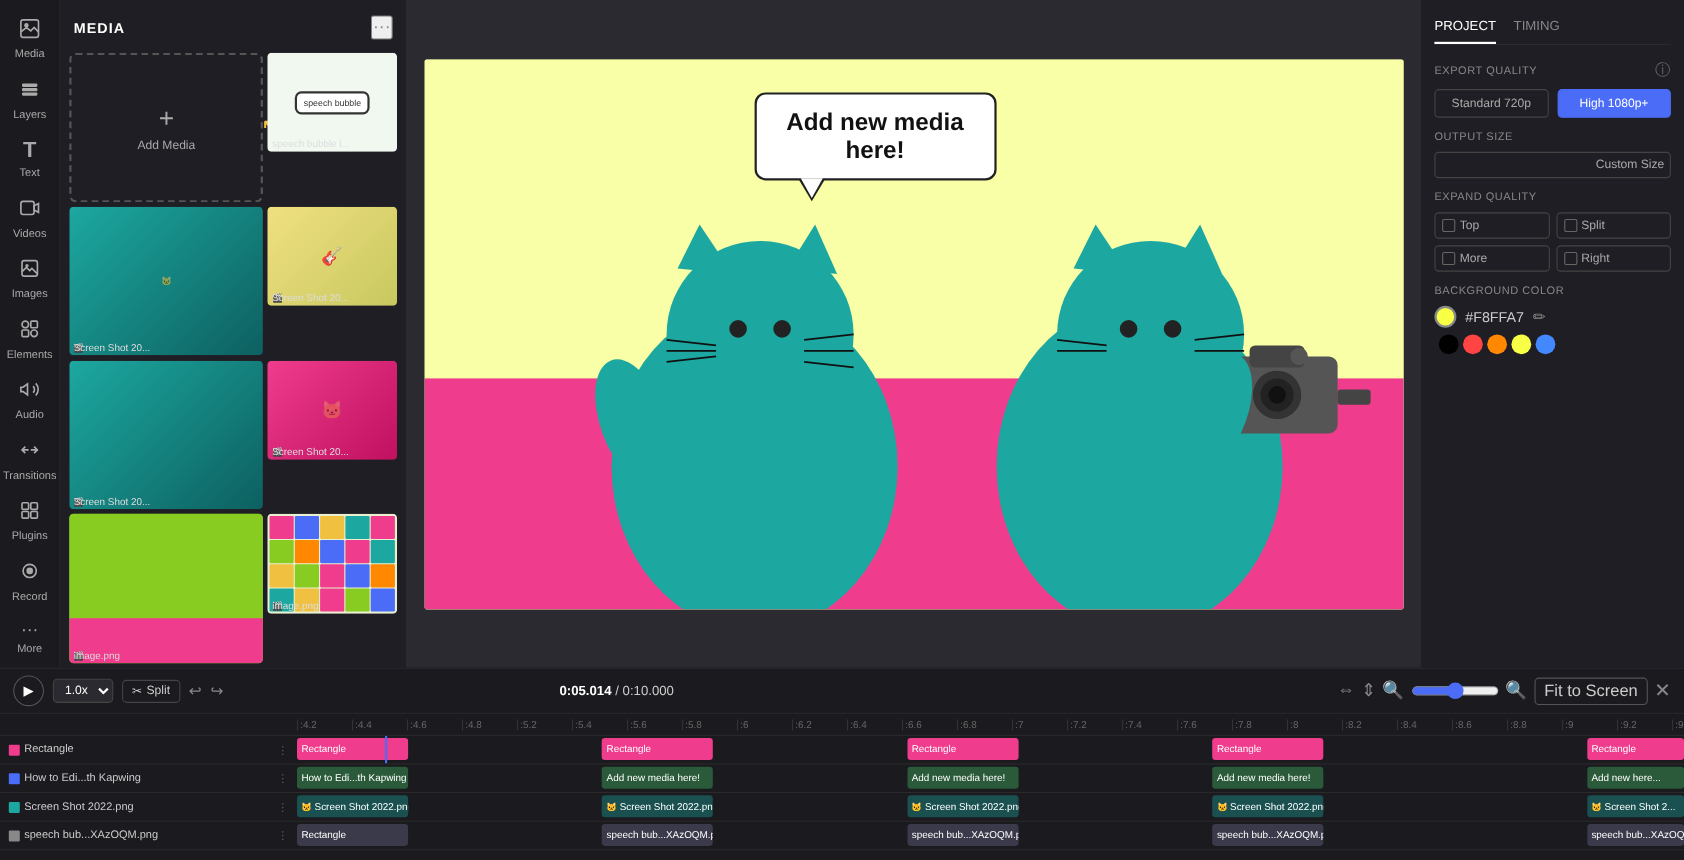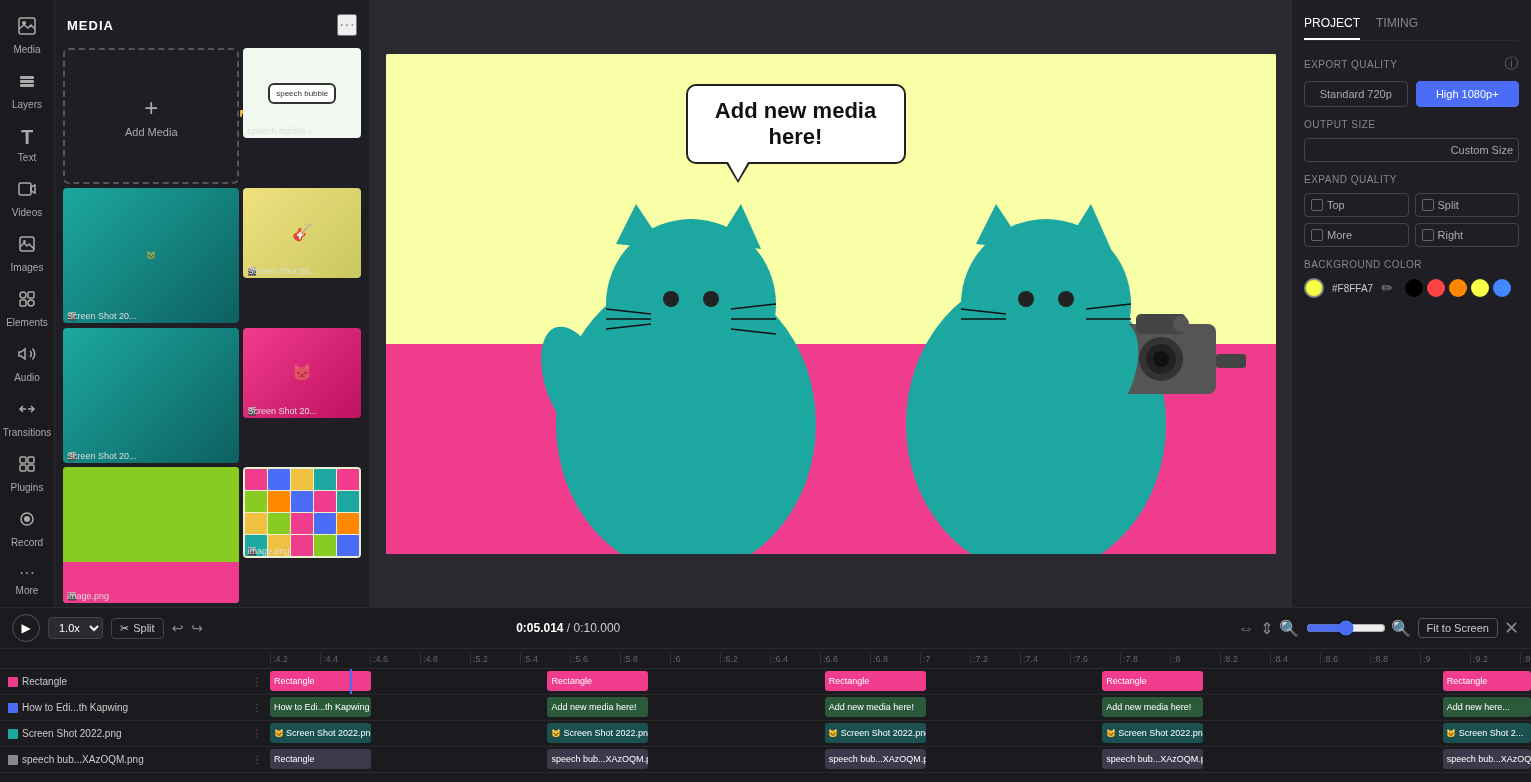--- a/index.html
+++ b/index.html
@@ -44,38 +44,38 @@
     .size-row { display: flex; gap: 6px; flex-wrap: wrap; margin-bottom: 8px; }
     .size-btn { padding: 5px 8px; border-radius: 4px; border: 1px solid #444; background: transparent; color: #aaa; font-size: 11px; cursor: pointer; }
     .size-btn.active { background: #4a6cf7; border-color: #4a6cf7; color: #fff; }
     .custom-size-btn { width: 100%; padding: 5px; border-radius: 4px; border: 1px solid #444; background: transparent; color: #aaa; font-size: 11px; cursor: pointer; text-align: right; }
     .padding-grid { display: grid; grid-template-columns: 1fr 1fr; gap: 6px; margin-bottom: 6px; }
     .padding-btn { padding: 5px 6px; border-radius: 4px; border: 1px solid #444; background: transparent; color: #aaa; font-size: 11px; cursor: pointer; display: flex; align-items: center; gap: 4px; }
     .padding-btn .checkbox { width: 12px; height: 12px; border: 1px solid #666; border-radius: 2px; display: inline-block; }
     .remove-padding-btn { width: 100%; padding: 5px; border-radius: 4px; border: 1px solid #444; background: transparent; color: #aaa; font-size: 11px; cursor: pointer; text-align: left; display: flex; align-items: center; gap: 4px; margin-bottom: 12px; }
     .bg-color-row { display: flex; align-items: center; gap: 6px; flex-wrap: wrap; }
     .bg-color-swatch { width: 20px; height: 20px; border-radius: 50%; border: 2px solid #888; cursor: pointer; flex-shrink: 0; }
-    .bg-color-label { font-size: 10px; color: #ccc; margin-left: 2px; }
+    .bg-color-label { font-size: 13px; color: #ccc; margin-left: 2px; }
     .eyedropper-btn { background: none; border: none; color: #888; cursor: pointer; font-size: 14px; padding: 0 2px; }
     .color-swatches { display: flex; gap: 4px; margin-left: 4px; }
     .color-dot { width: 18px; height: 18px; border-radius: 50%; cursor: pointer; }
 
     
     .bottom-area { height: 175px; background: #1a1a1f; border-top: 1px solid #2a2a30; display: flex; flex-direction: column; flex-shrink: 0; }
     .timeline-controls { display: flex; align-items: center; gap: 8px; padding: 6px 12px; border-bottom: 1px solid #2a2a30; }
     .play-btn { width: 28px; height: 28px; border-radius: 50%; background: transparent; border: 1px solid #555; color: #fff; cursor: pointer; display: flex; align-items: center; justify-content: center; font-size: 12px; }
     .speed-select { background: #2a2a30; border: 1px solid #444; color: #fff; border-radius: 4px; padding: 3px 6px; font-size: 11px; cursor: pointer; }
     .split-btn { background: transparent; border: 1px solid #444; color: #ccc; border-radius: 4px; padding: 3px 8px; font-size: 11px; cursor: pointer; display: flex; align-items: center; gap: 4px; }
     .undo-btn, .redo-btn { background: transparent; border: none; color: #888; cursor: pointer; font-size: 14px; }
     .time-display { margin: 0 auto; font-size: 12px; color: #ccc; }
     .time-current { color: #fff; font-weight: 600; }
     .zoom-row { display: flex; align-items: center; gap: 6px; margin-left: auto; }
     .zoom-btn { background: transparent; border: none; color: #888; cursor: pointer; font-size: 16px; }
     .zoom-slider { width: 80px; accent-color: #4a6cf7; }
-    .fit-screen-btn { background: transparent; border: 1px solid #555; color: #ccc; border-radius: 4px; padding: 3px 8px; font-size: 11px; cursor: pointer; }
+    .fit-screen-btn { background: transparent; border: 1px solid #555; color: #ccc; border-radius: 4px; padding: 3px 8px; font-size: 15px; cursor: pointer; }
     .close-btn { background: transparent; border: none; color: #888; cursor: pointer; font-size: 18px; }
 
     .timeline-ruler { height: 20px; background: #1a1a1f; display: flex; align-items: center; overflow: hidden; padding: 0 0 0 270px; border-bottom: 1px solid #2a2a30; }
     .ruler-marks { display: flex; gap: 0; font-size: 9px; color: #666; white-space: nowrap; }
     .ruler-mark { width: 50px; text-align: left; padding-left: 2px; border-left: 1px solid #333; }
 
     .timeline-tracks { flex: 1; overflow: hidden; display: flex; flex-direction: column; }
     .track-row { display: flex; height: 26px; align-items: center; border-bottom: 1px solid #2a2a2a; }
     .track-label { width: 270px; flex-shrink: 0; padding: 0 8px; font-size: 10px; color: #ccc; display: flex; align-items: center; gap: 4px; overflow: hidden; white-space: nowrap; }
     .track-label .track-icon { width: 10px; height: 10px; border-radius: 1px; flex-shrink: 0; }

